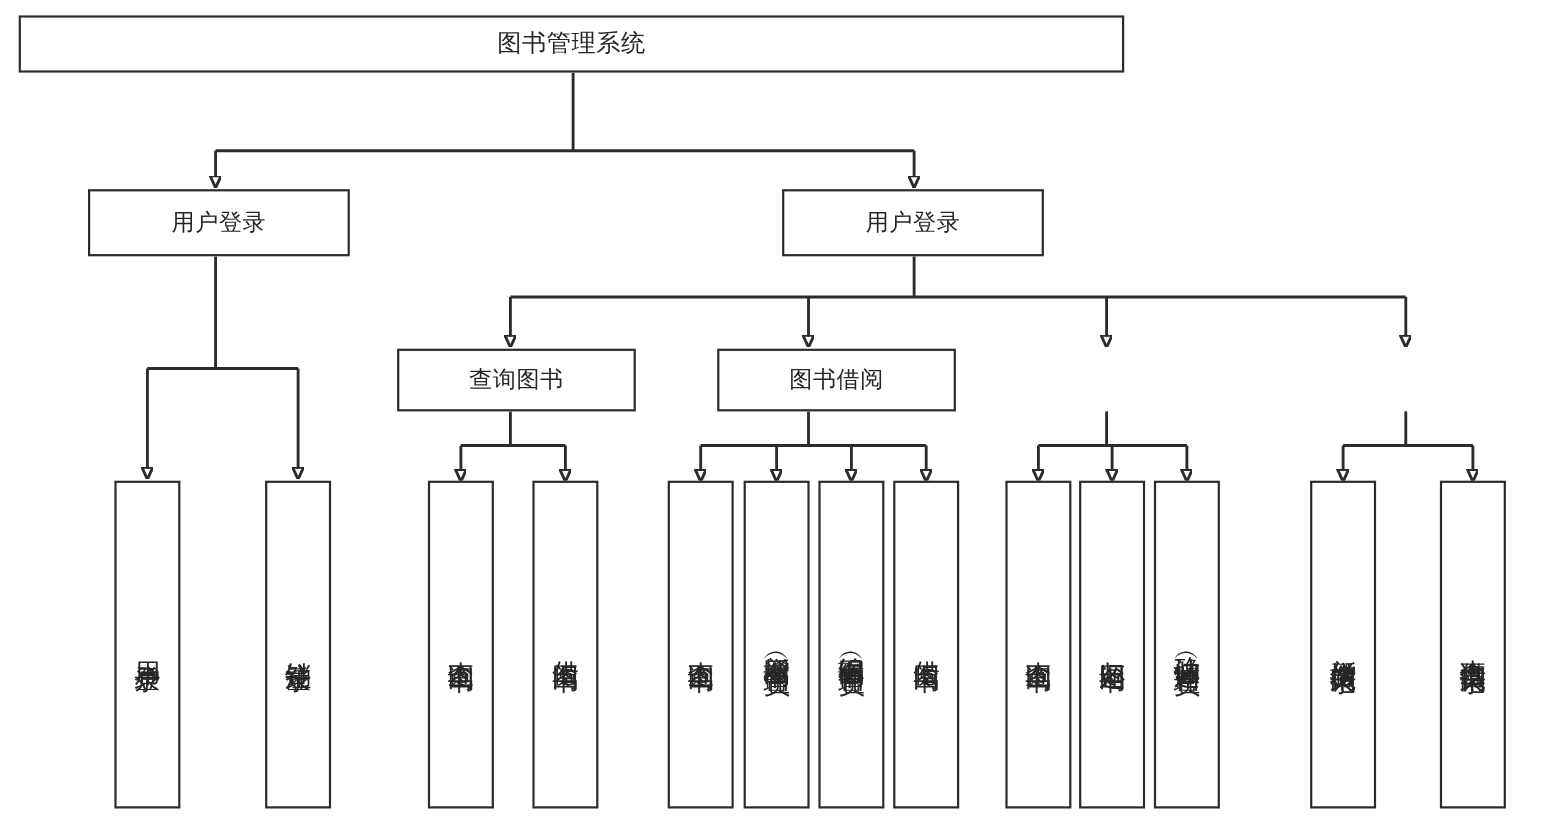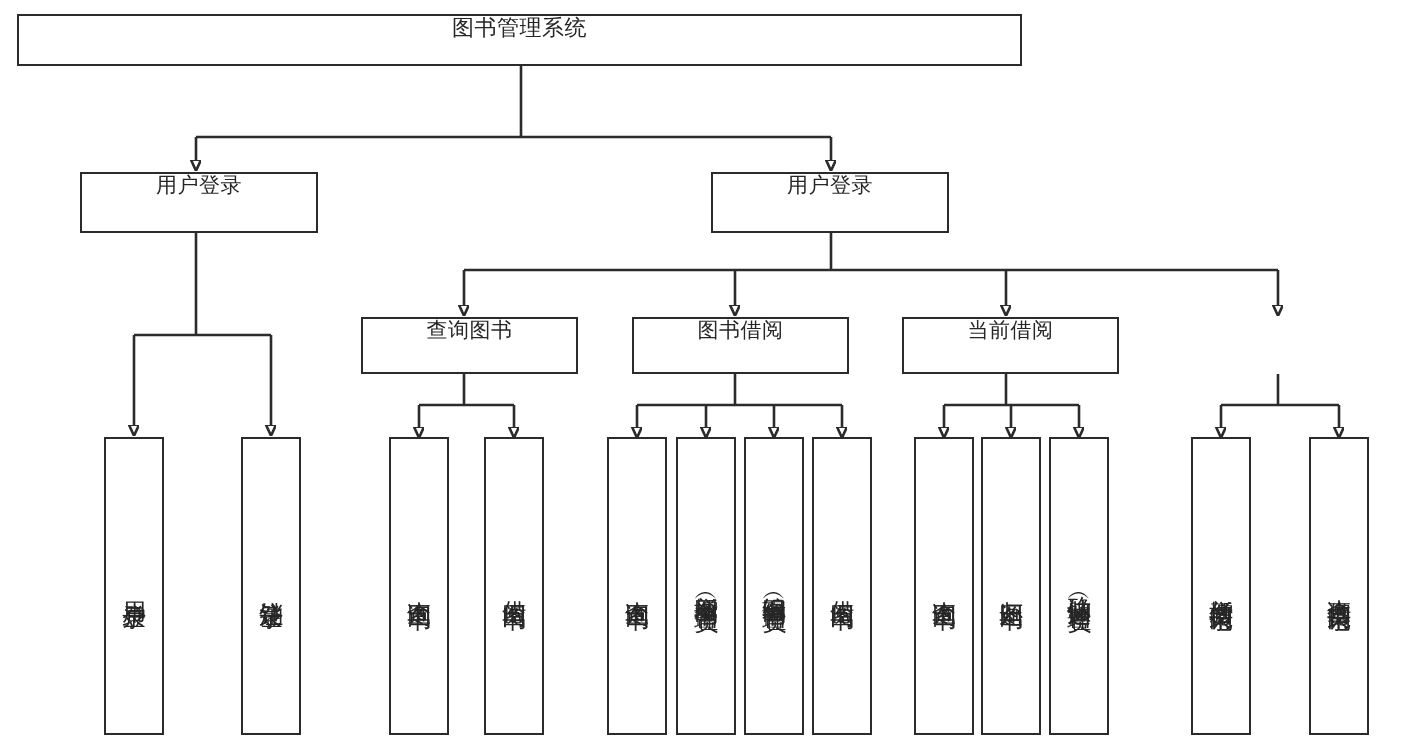--- a/index.html
+++ b/index.html
@@ -14,20 +14,21 @@
   #diagram{
     position:absolute;left:0;top:0;
     width:1405px;height:747px;
   }
   .node-box{
     position:absolute;
     box-sizing:border-box;
     background:#ffffff;
     border:2.5px solid #2b2b2b;
     display:flex;
+    align-items:center;
     justify-content:center;
     color:#1a1a1a;
   }
   .node-label{
     font-size:21px;
     line-height:1.12;
     letter-spacing:0.5px;
     white-space:nowrap;
     color:#262626;
   }
@@ -129,25 +130,22 @@
   <div class="node-box" style="left:80px;top:172px;width:238px;height:61px;">
     <span class="node-label">用户登录</span>
   </div>
   <div class="node-box" style="left:711px;top:172px;width:238px;height:61px;">
     <span class="node-label">用户登录</span>
   </div>
 
   <div class="node-box" style="left:361px;top:317px;width:217px;height:57px;">
     <span class="node-label">查询图书</span>
   </div>
-  <div class="node-box" style="left:632px;top:317px;width:217px;height:57px;">
+  <div class="node-box" style="left:652px;top:317px;width:217px;height:57px;">
     <span class="node-label">图书借阅</span>
-  </div>
-  <div class="node-box" style="left:902px;top:317px;width:217px;height:57px;">
-    <span class="node-label">当前借阅</span>
   </div>
 
   <div class="node-box vertical" style="left:104px;top:437px;width:60px;height:298px;">
     <span class="node-label">用户登录</span>
   </div>
   <div class="node-box vertical" style="left:241px;top:437px;width:60px;height:298px;">
     <span class="node-label">注销登录</span>
   </div>
 
   <div class="node-box vertical" style="left:389px;top:437px;width:60px;height:298px;">

